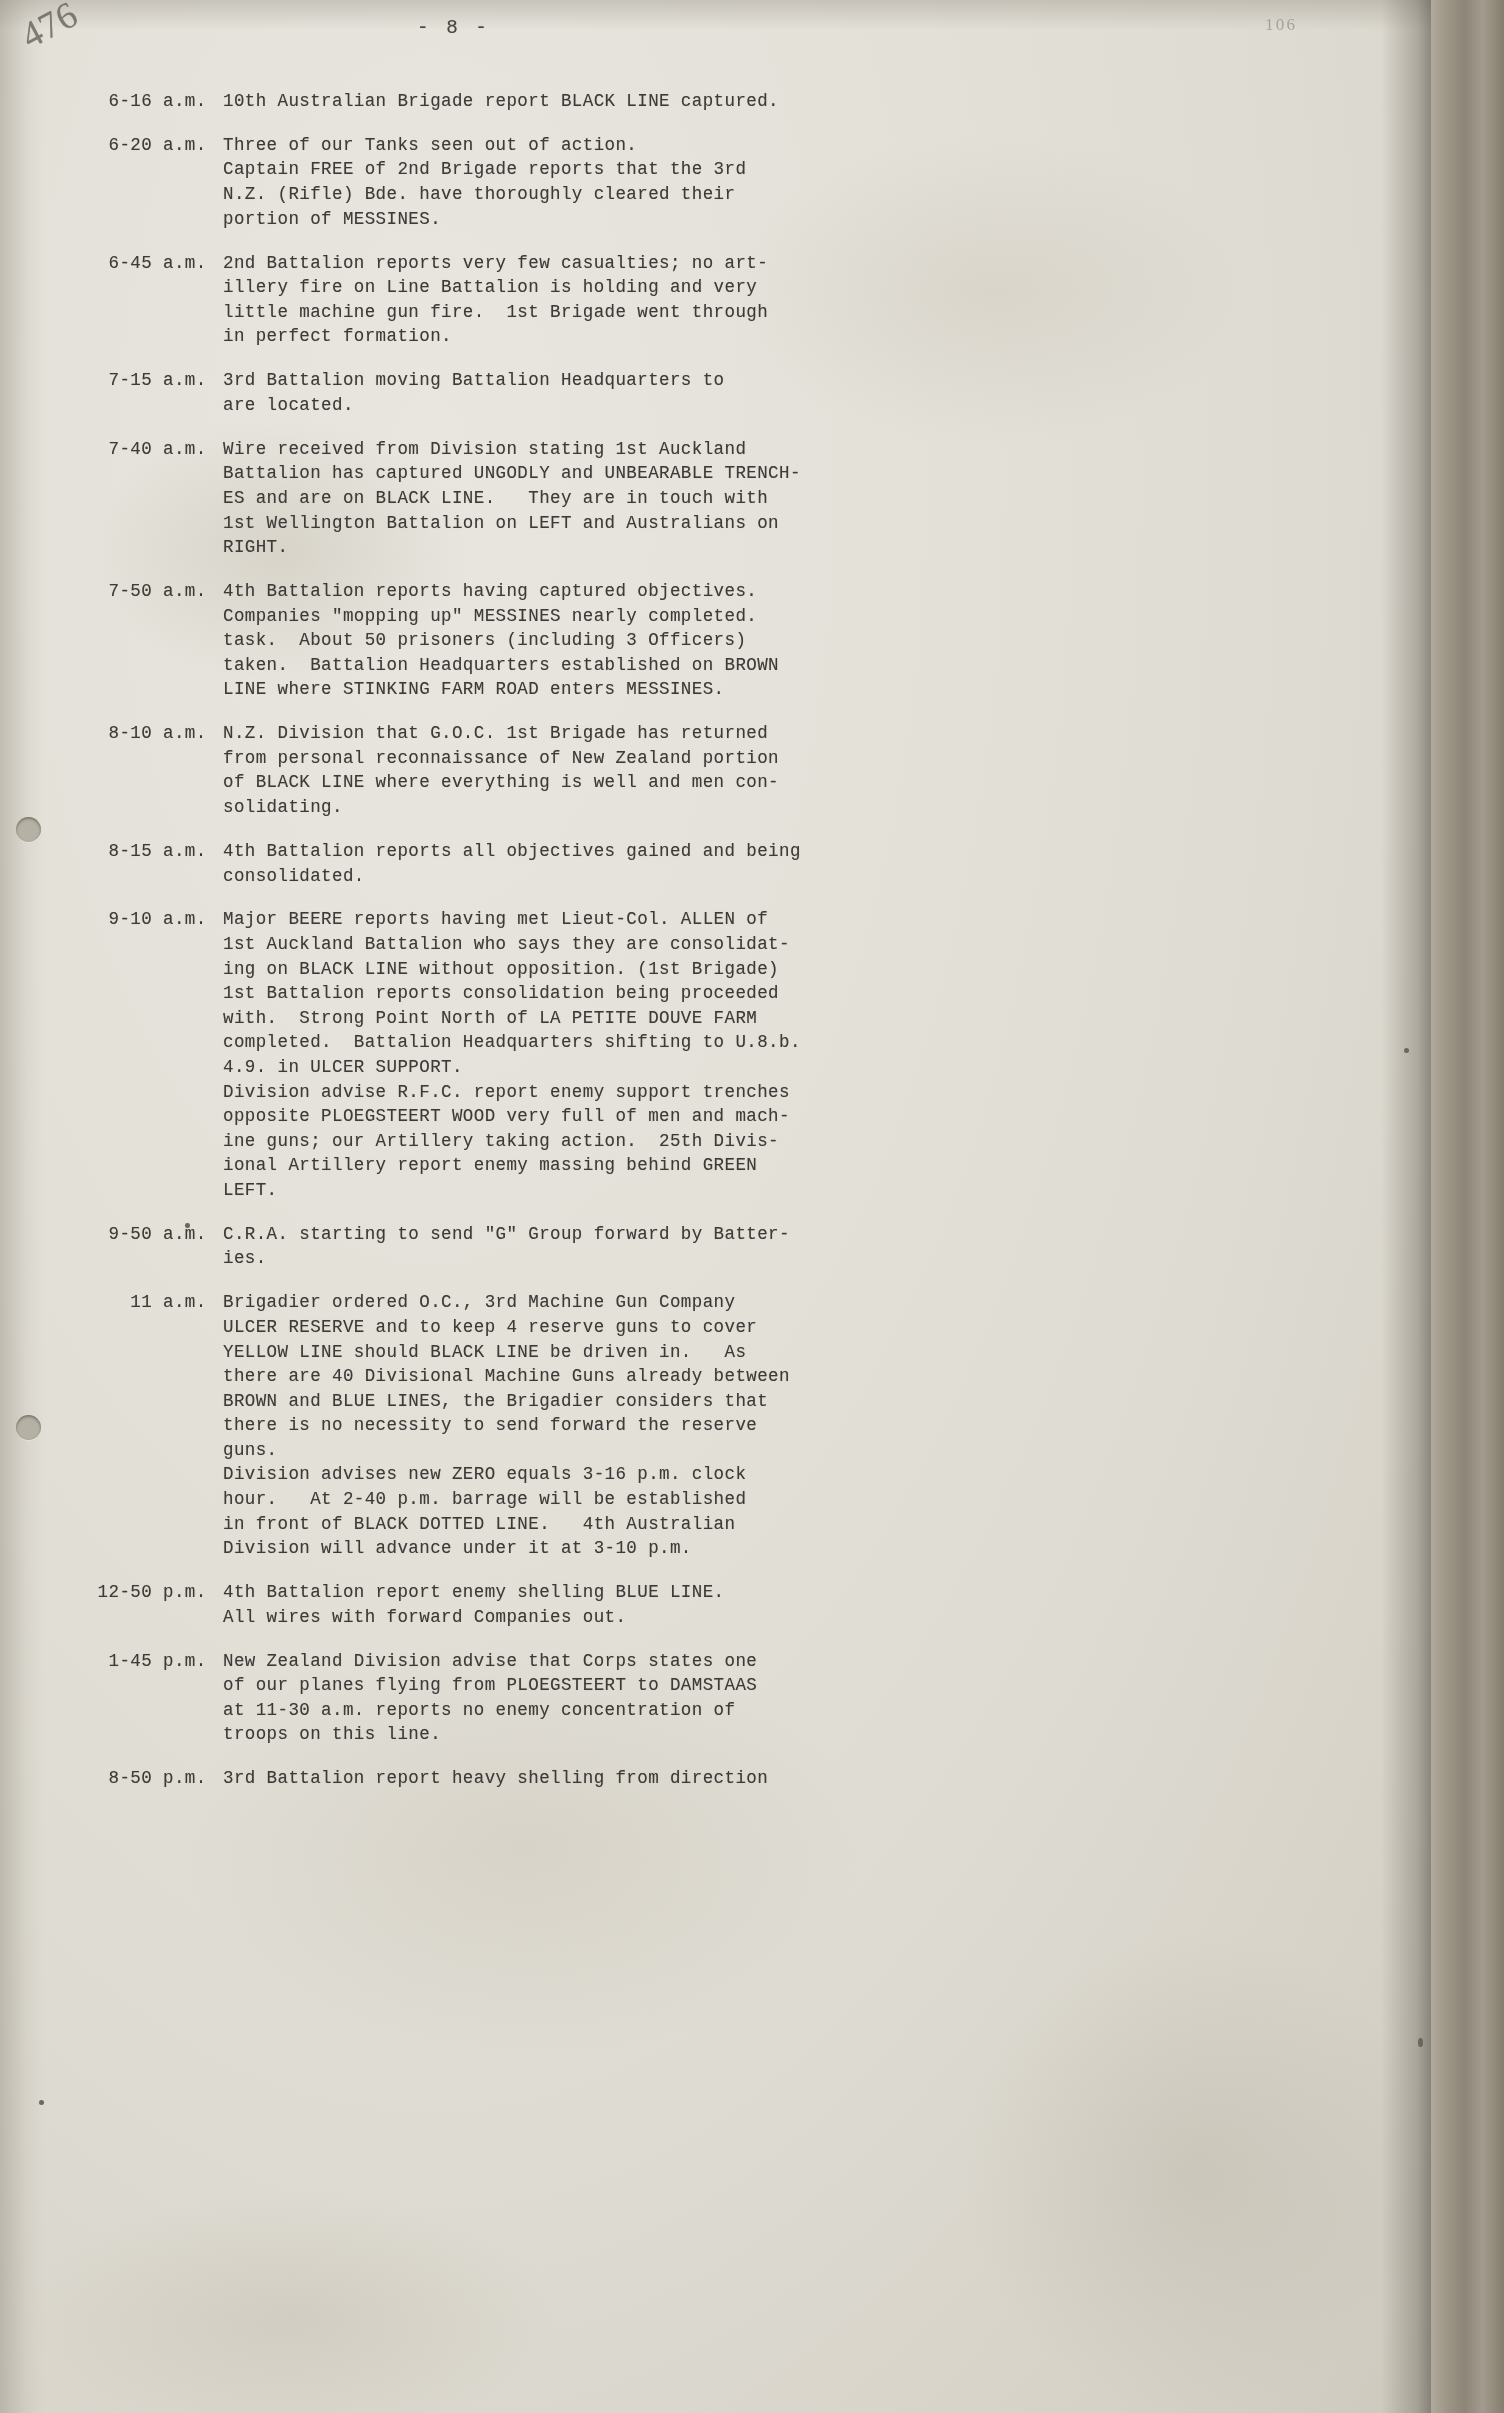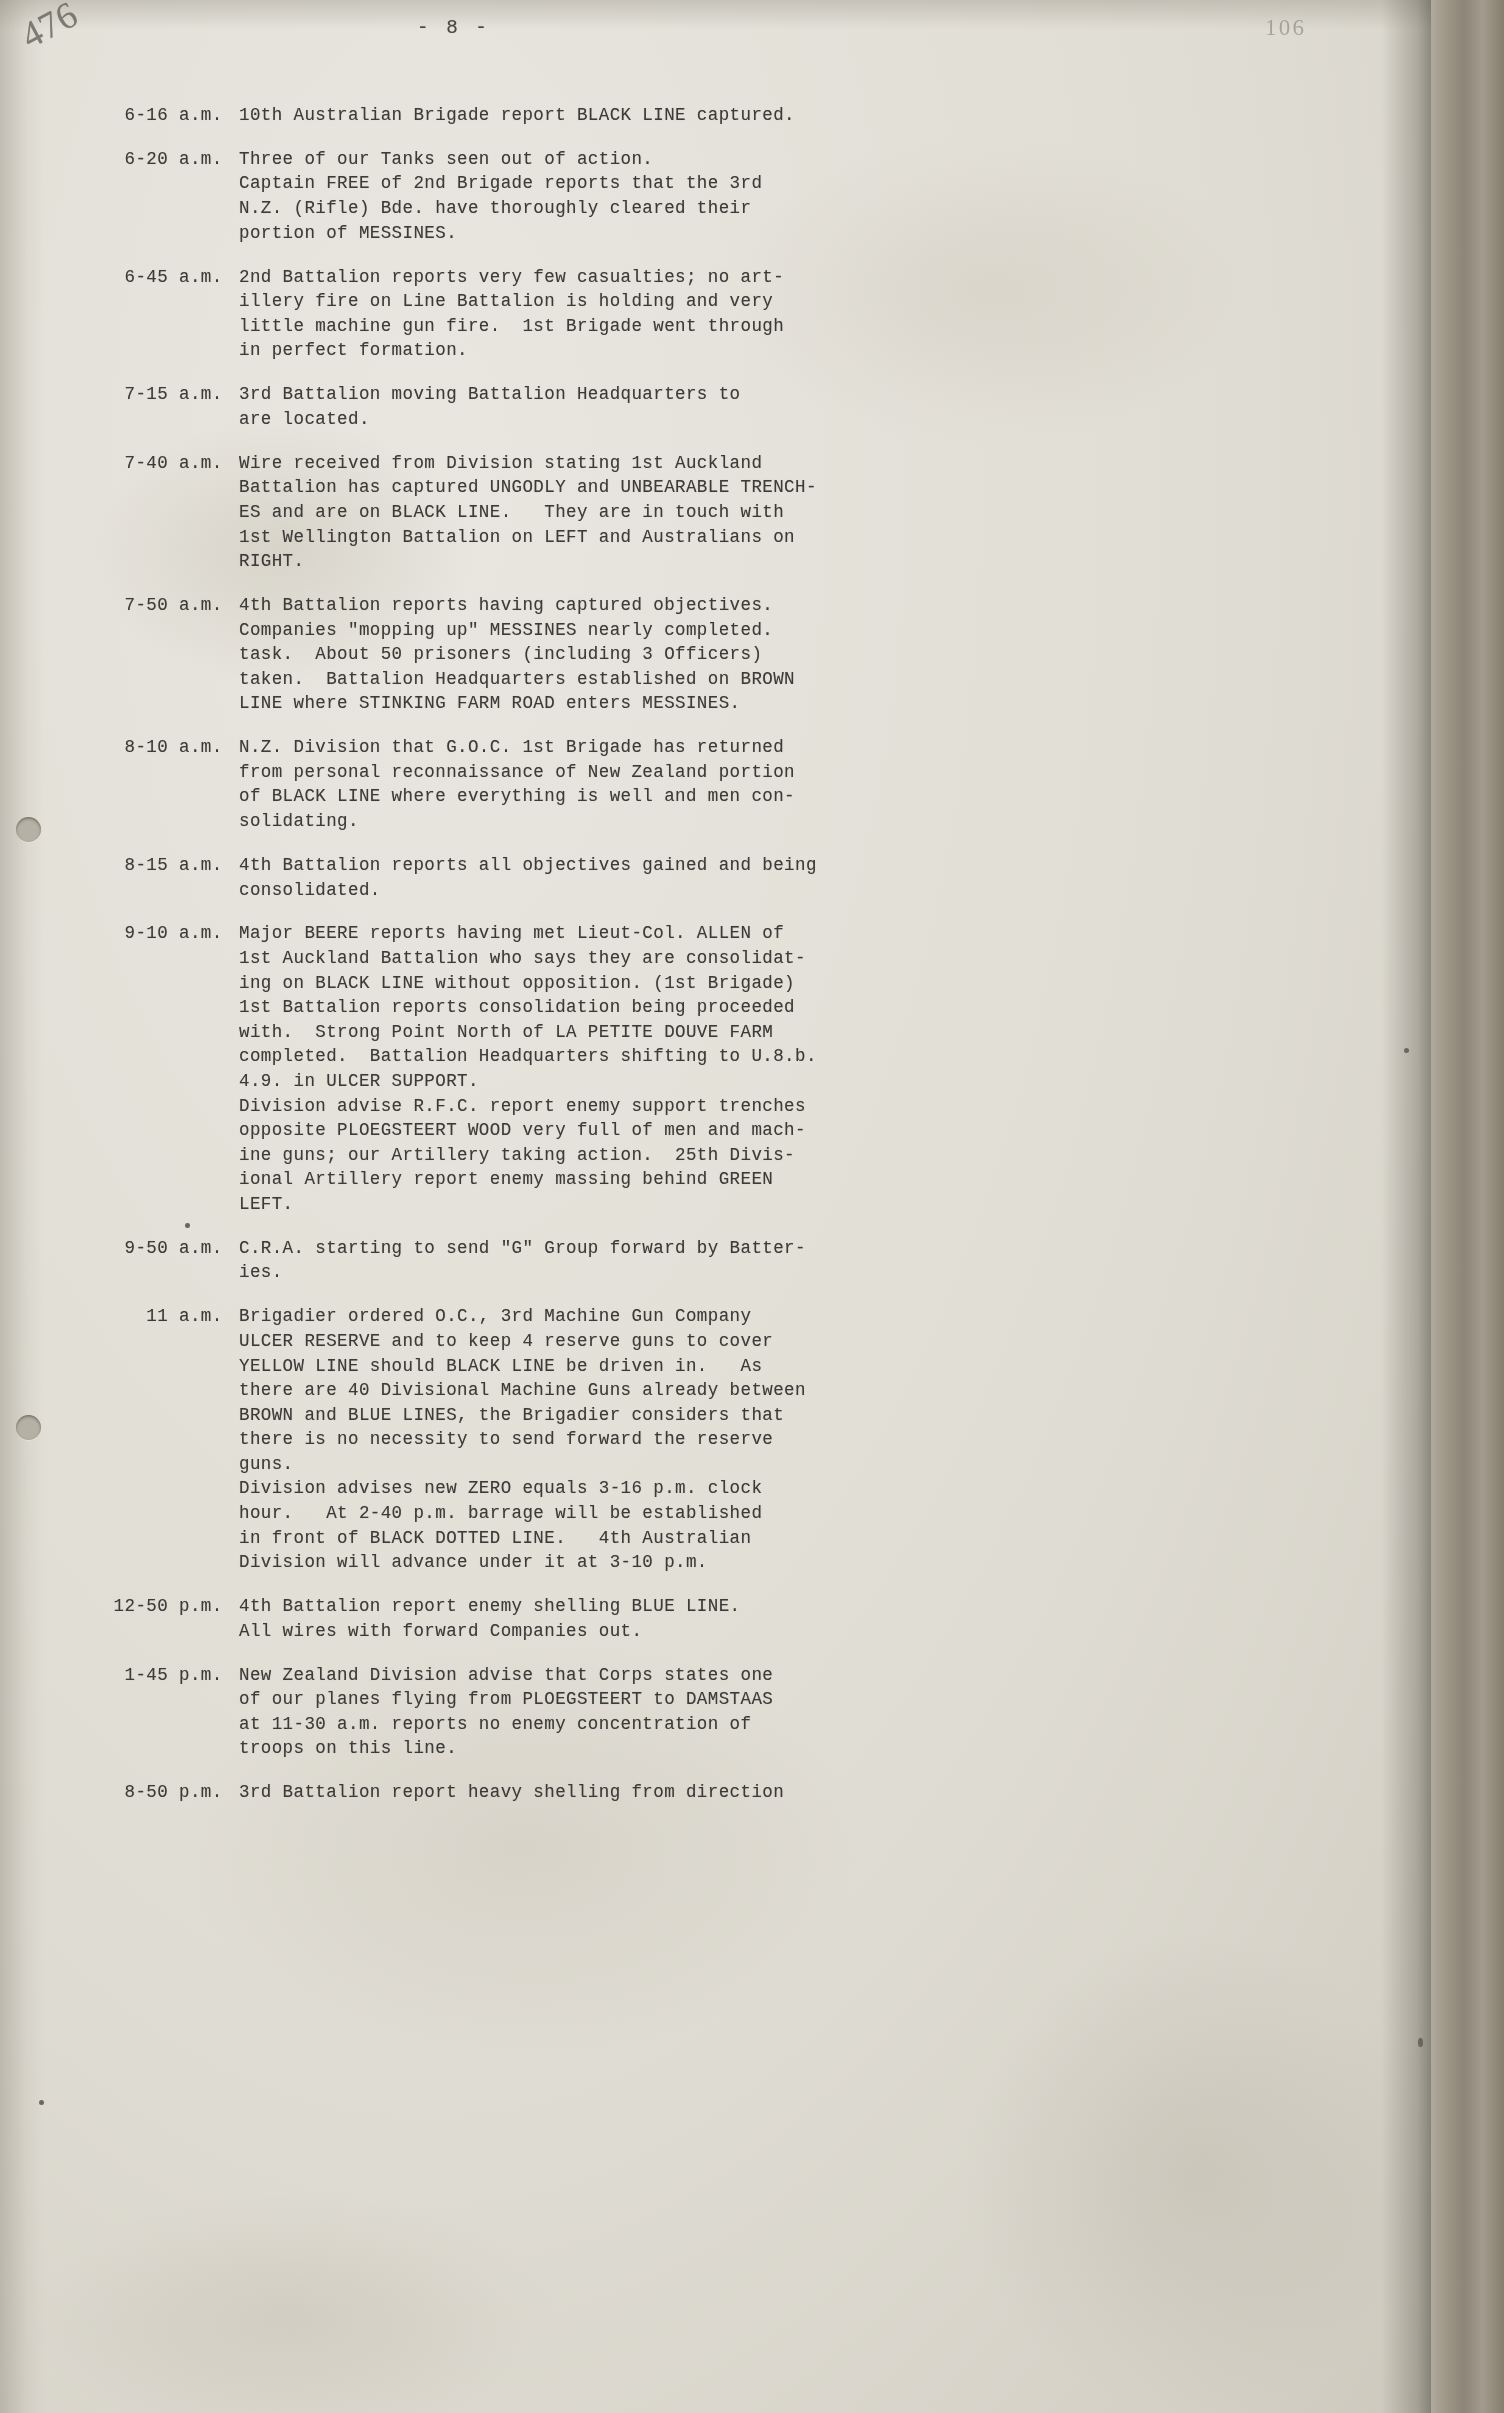--- a/index.html
+++ b/index.html
@@ -89,21 +89,21 @@
     top: 16.4px;
     font-size: 19.3px;
     letter-spacing: 3px;
     color: #4a4844;
   }
 
   #archive-number {
     position: absolute;
     left: 1265px;
     top: 15px;
-    font-size: 23px;
+    font-size: 17px;
     letter-spacing: 2.2px;
     color: #7d7970;
     opacity: 0.55;
     font-family: "Liberation Serif", serif;
   }
 
   #stamp-476 {
     position: absolute;
     left: 21px;
     top: 13.4px;
@@ -111,24 +111,23 @@
     color: #5e5b54;
     opacity: 0.75;
     transform: rotate(-28deg);
     font-family: "Liberation Serif", serif;
     letter-spacing: 0.7px;
   }
 
   
   #entries {
     position: absolute;
-    left: 16px;
+    left: 0;
     top: 89px;
     width: 1433px;
-    margin-top: 14px;
   }
   .entry {
     position: relative;
     display: flex;
     align-items: flex-start;
     margin-bottom: 19.3px;
   }
   .entry-time {
     width: 223px;
     flex: 0 0 223px;

